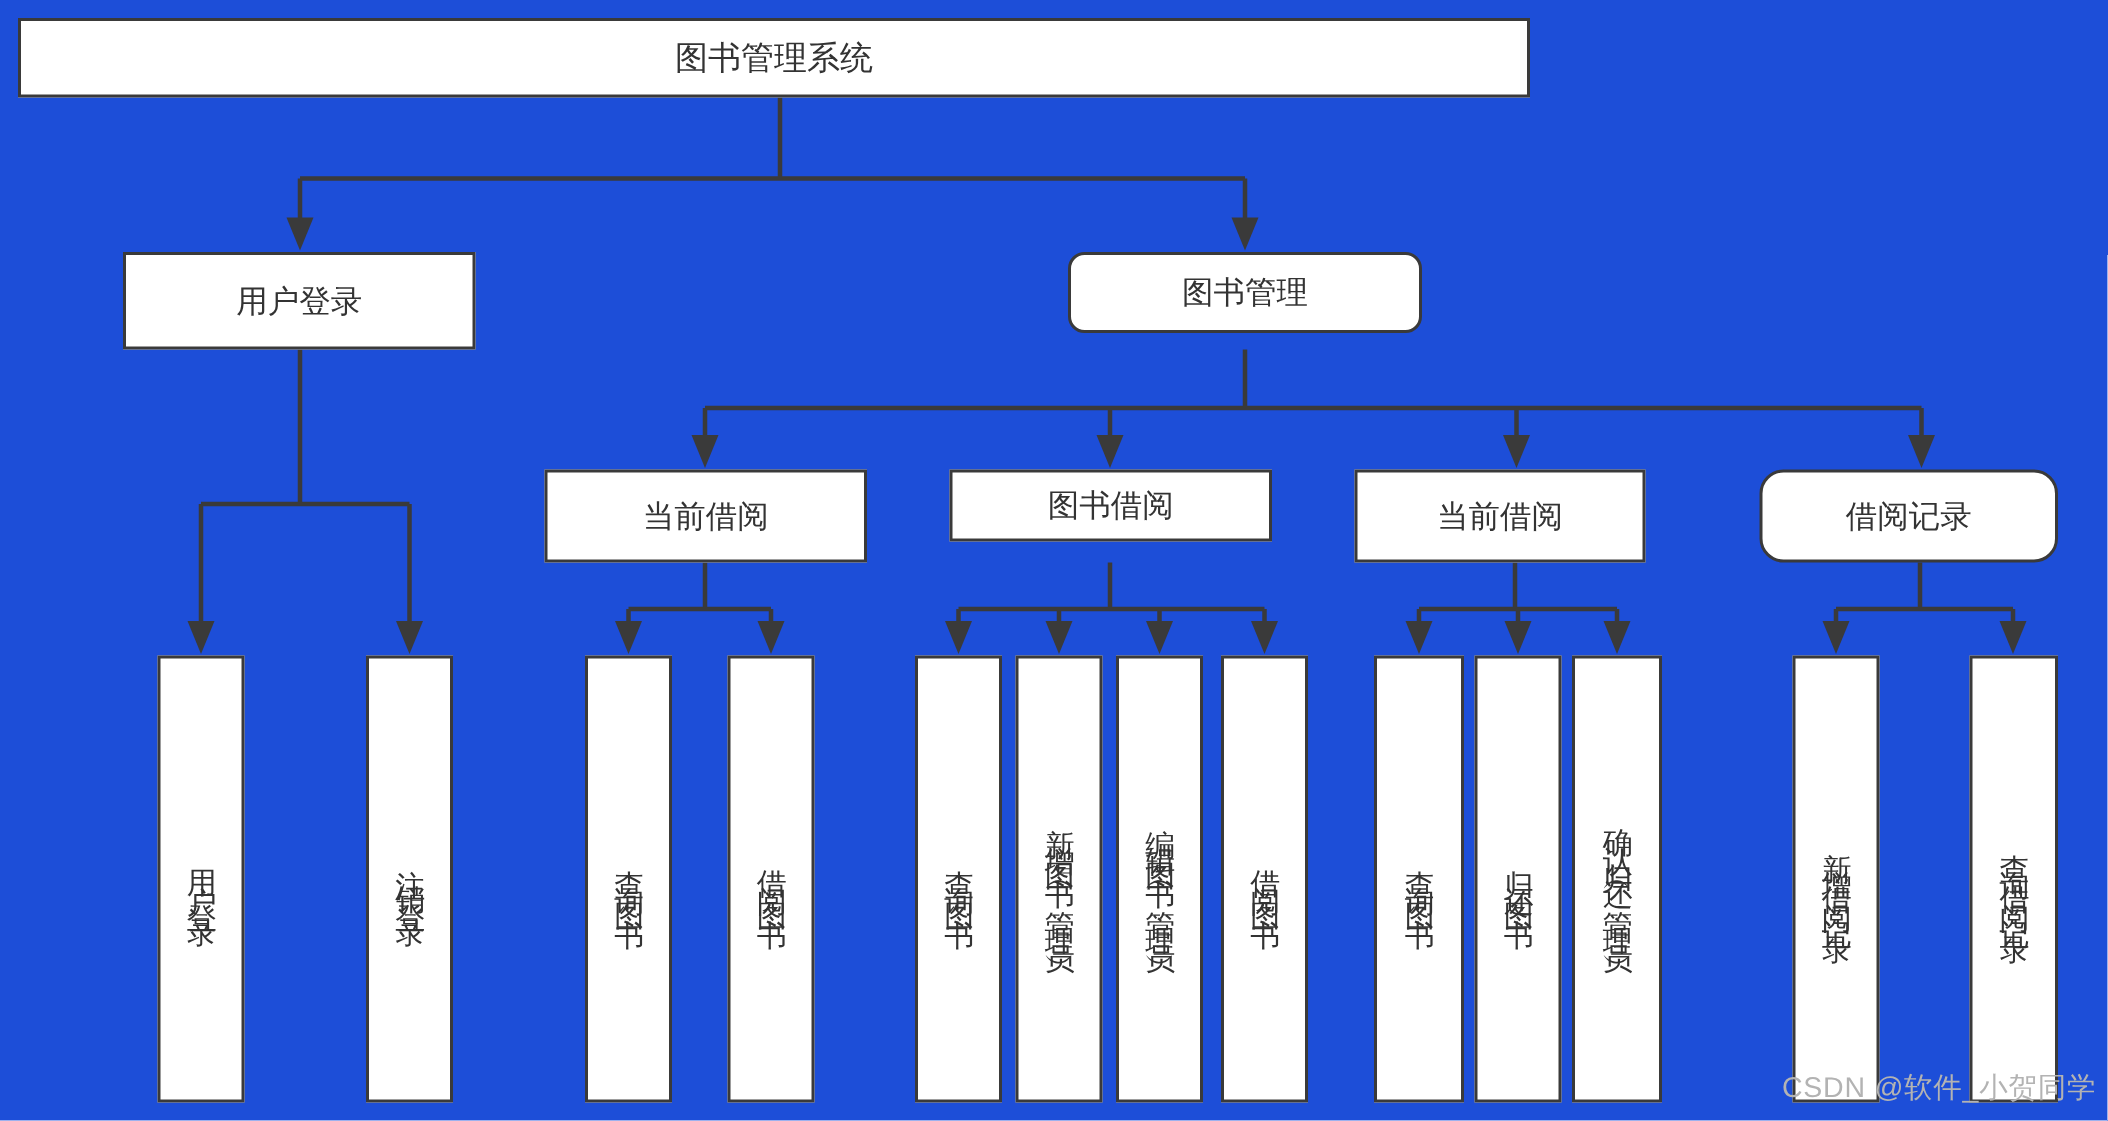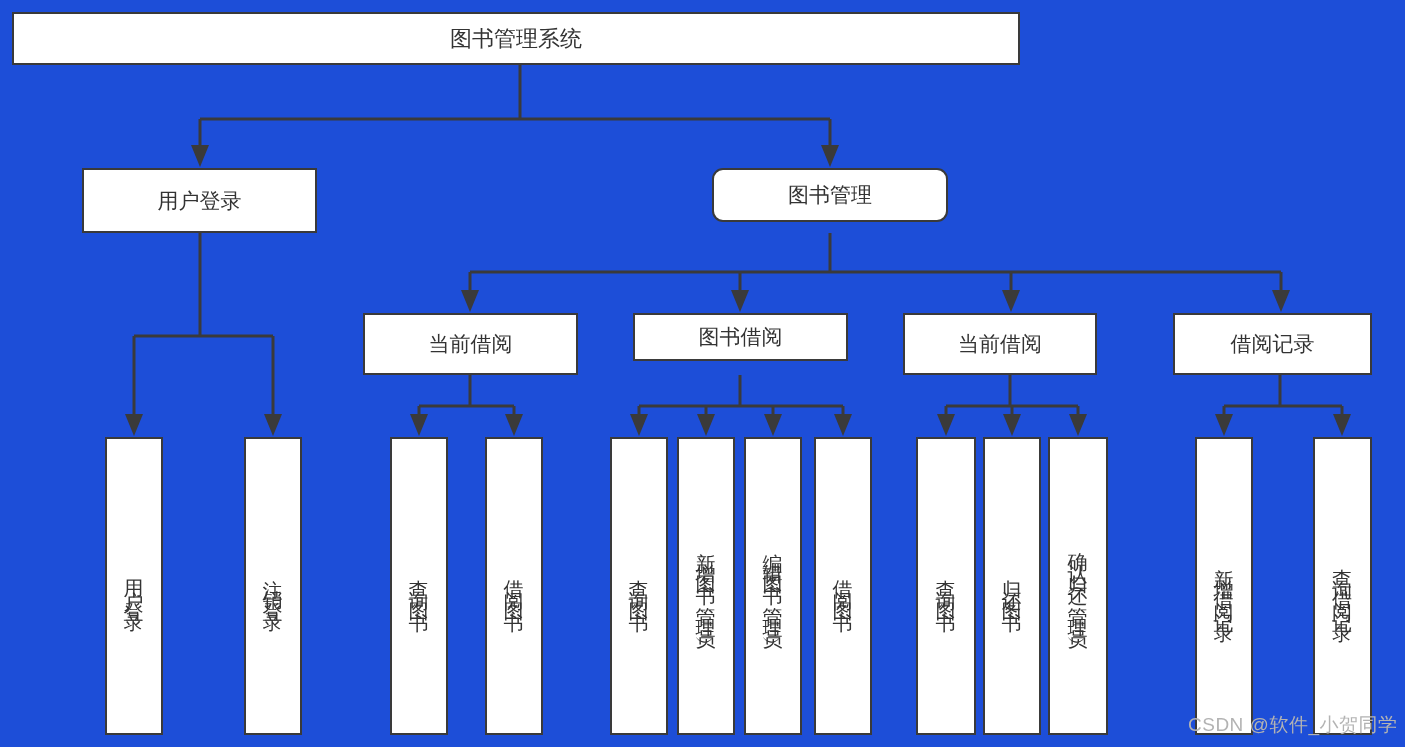--- a/index.html
+++ b/index.html
@@ -127,21 +127,21 @@
 
   <div class="node hbox" style="left:363px; top:313px; width:215px; height:62px;">
     <span>当前借阅</span>
   </div>
   <div class="node hbox" style="left:633px; top:313px; width:215px; height:48px;">
     <span>图书借阅</span>
   </div>
   <div class="node hbox" style="left:903px; top:313px; width:194px; height:62px;">
     <span>当前借阅</span>
   </div>
-  <div class="node hbox" style="left:1173px; top:313px; width:199px; height:62px;">
+  <div class="node hbox" style="left:1173px; top:313px; width:199px; height:62px;border-radius:16px;">
     <span>借阅记录</span>
   </div>
 
   <div class="node vbox" style="left:105px; top:437px; width:58px; height:298px;">
     <span class="vtext">用户登录</span>
   </div>
   <div class="node vbox" style="left:244px; top:437px; width:58px; height:298px;">
     <span class="vtext">注销登录</span>
   </div>
 

